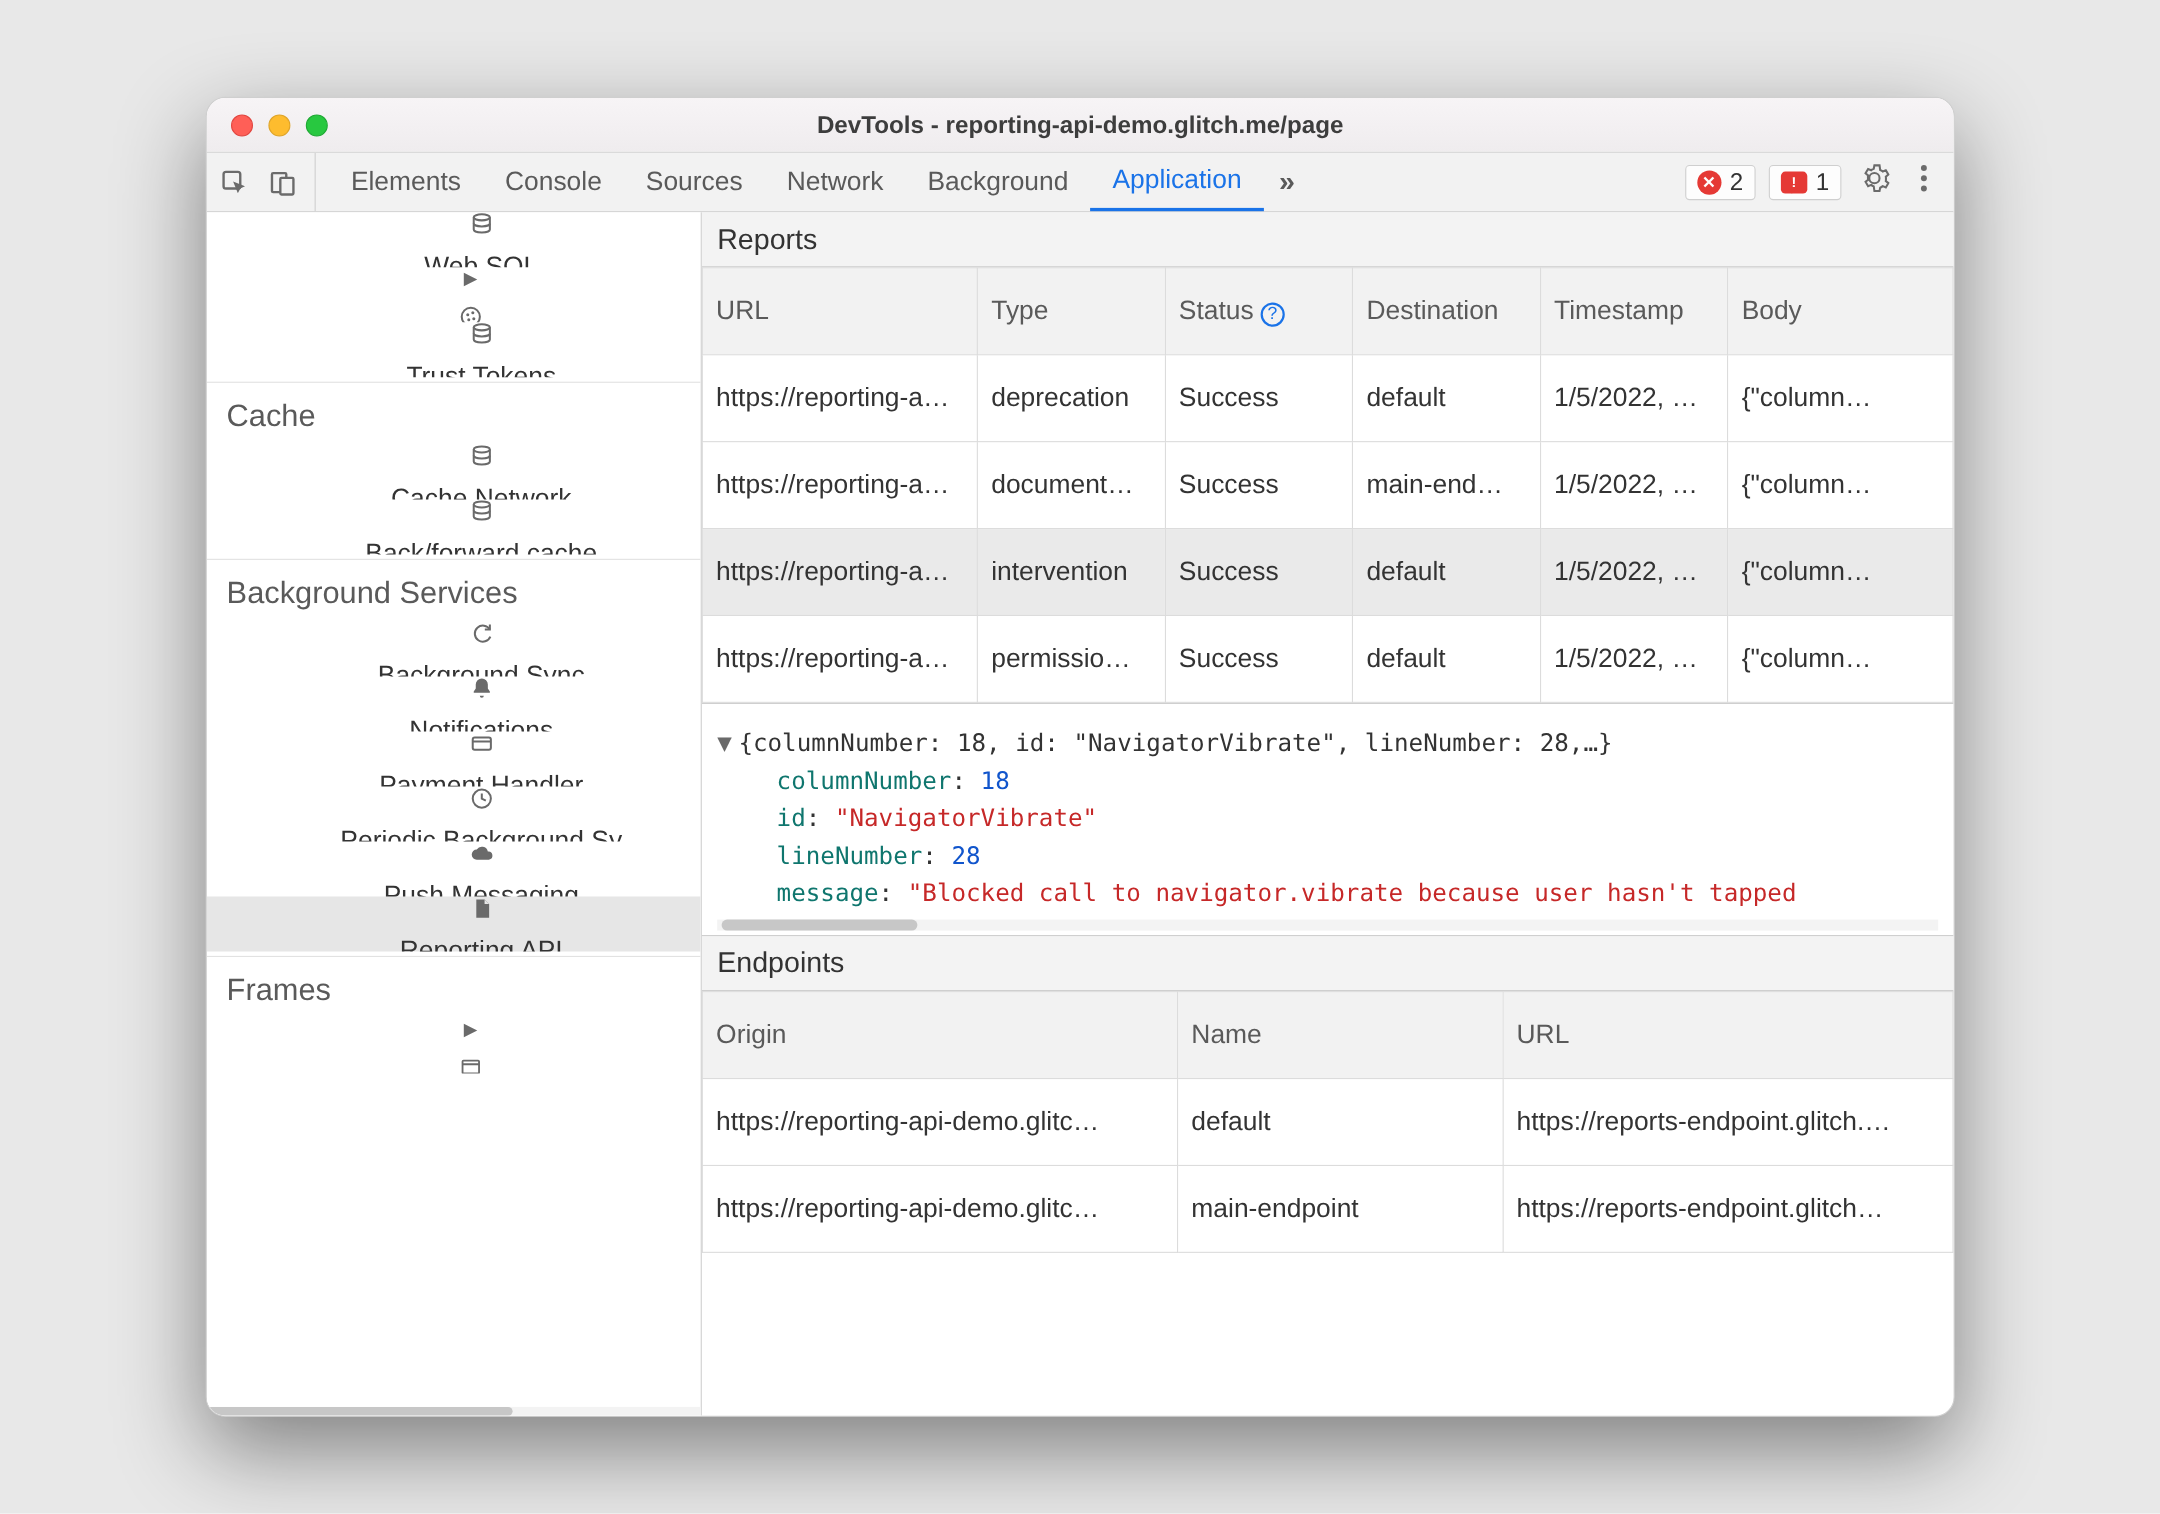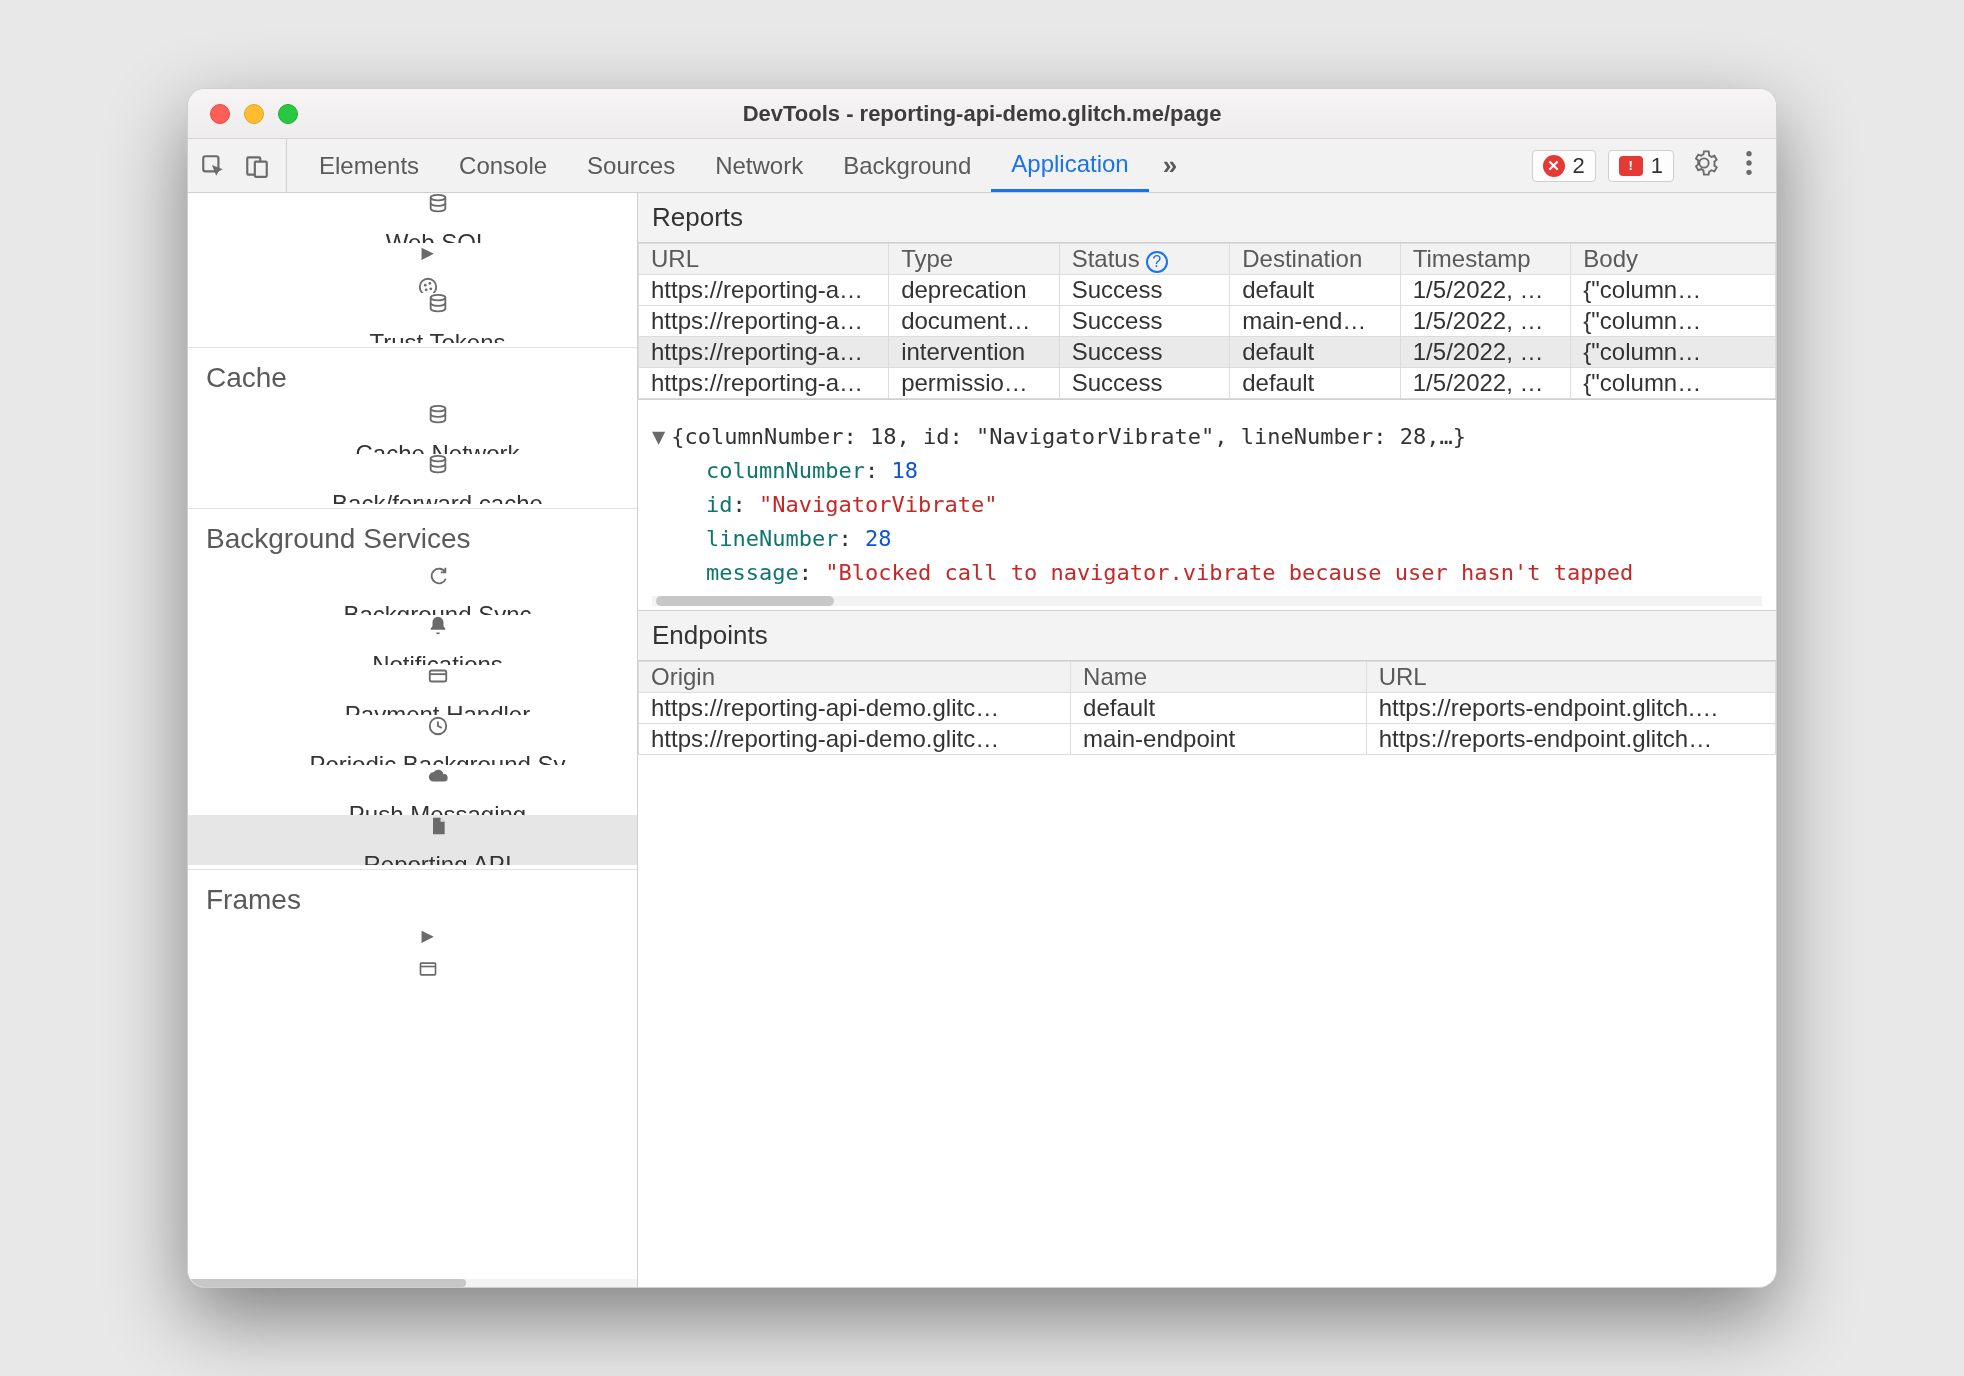--- a/index.html
+++ b/index.html
@@ -76,21 +76,21 @@
   .sep { height:1px; background:#e2e2e2; margin:4px 0; }
   .tree-item { display:flex; align-items:center; height:50px; padding-left:18px; gap:14px; color:#333; white-space:nowrap; overflow:hidden;flex-direction:column; }
   .tree-item.indent1 { padding-left:50px; }
   .tree-item.selected { background:#e6e6e6; }
   .tree-item .ic { width:28px; display:flex; align-items:center; justify-content:center; color:#6a6a6a; }
   .caret { width:14px; display:inline-block; color:#6a6a6a; font-size:16px; margin-right:-2px; }
   
   .right { flex:1; display:flex; flex-direction:column; min-width:0; }
   .panel-head { height:50px; display:flex; align-items:center; padding:0 14px; font-size:26px; color:#333; border-bottom:1px solid #cfcfcf; background:#f3f3f3; }
   table { width:100%; border-collapse:collapse; table-layout:fixed; }
-  th, td { text-align:left; padding:1px 12px; border:1px solid #dcdcdc; overflow:hidden; text-overflow:ellipsis; white-space:nowrap; font-size:24px; font-weight:normal; }
+  th, td { text-align:left; padding:25px 12px; border:1px solid #dcdcdc; overflow:hidden; text-overflow:ellipsis; white-space:nowrap; font-size:24px; font-weight:normal; }
   th { background:#f2f2f2; color:#5a5a5a; }
   tbody tr.sel td { background:#eaeaea; }
   .help { display:inline-flex; width:22px; height:22px; border:2px solid #1a73e8; border-radius:50%; color:#1a73e8; font-size:16px; align-items:center; justify-content:center; margin-left:6px; }
   .reports-wrap { flex:0 0 auto; border-bottom:1px solid #cfcfcf; }
   .detail { flex:0 0 auto; border-bottom:1px solid #cfcfcf; font-family: Menlo, Consolas, monospace; font-size:22px; padding:20px 14px 4px 14px; line-height:1.55; color:#333; position:relative; }
   .detail .arrow { display:inline-block; transform:rotate(0deg); margin-right:6px; color:#6a6a6a; }
   .obj-line { padding-left:54px; }
   .k { color:#0f766e; }
   .v-num { color:#1155cc; }
   .v-str { color:#c62828; }

